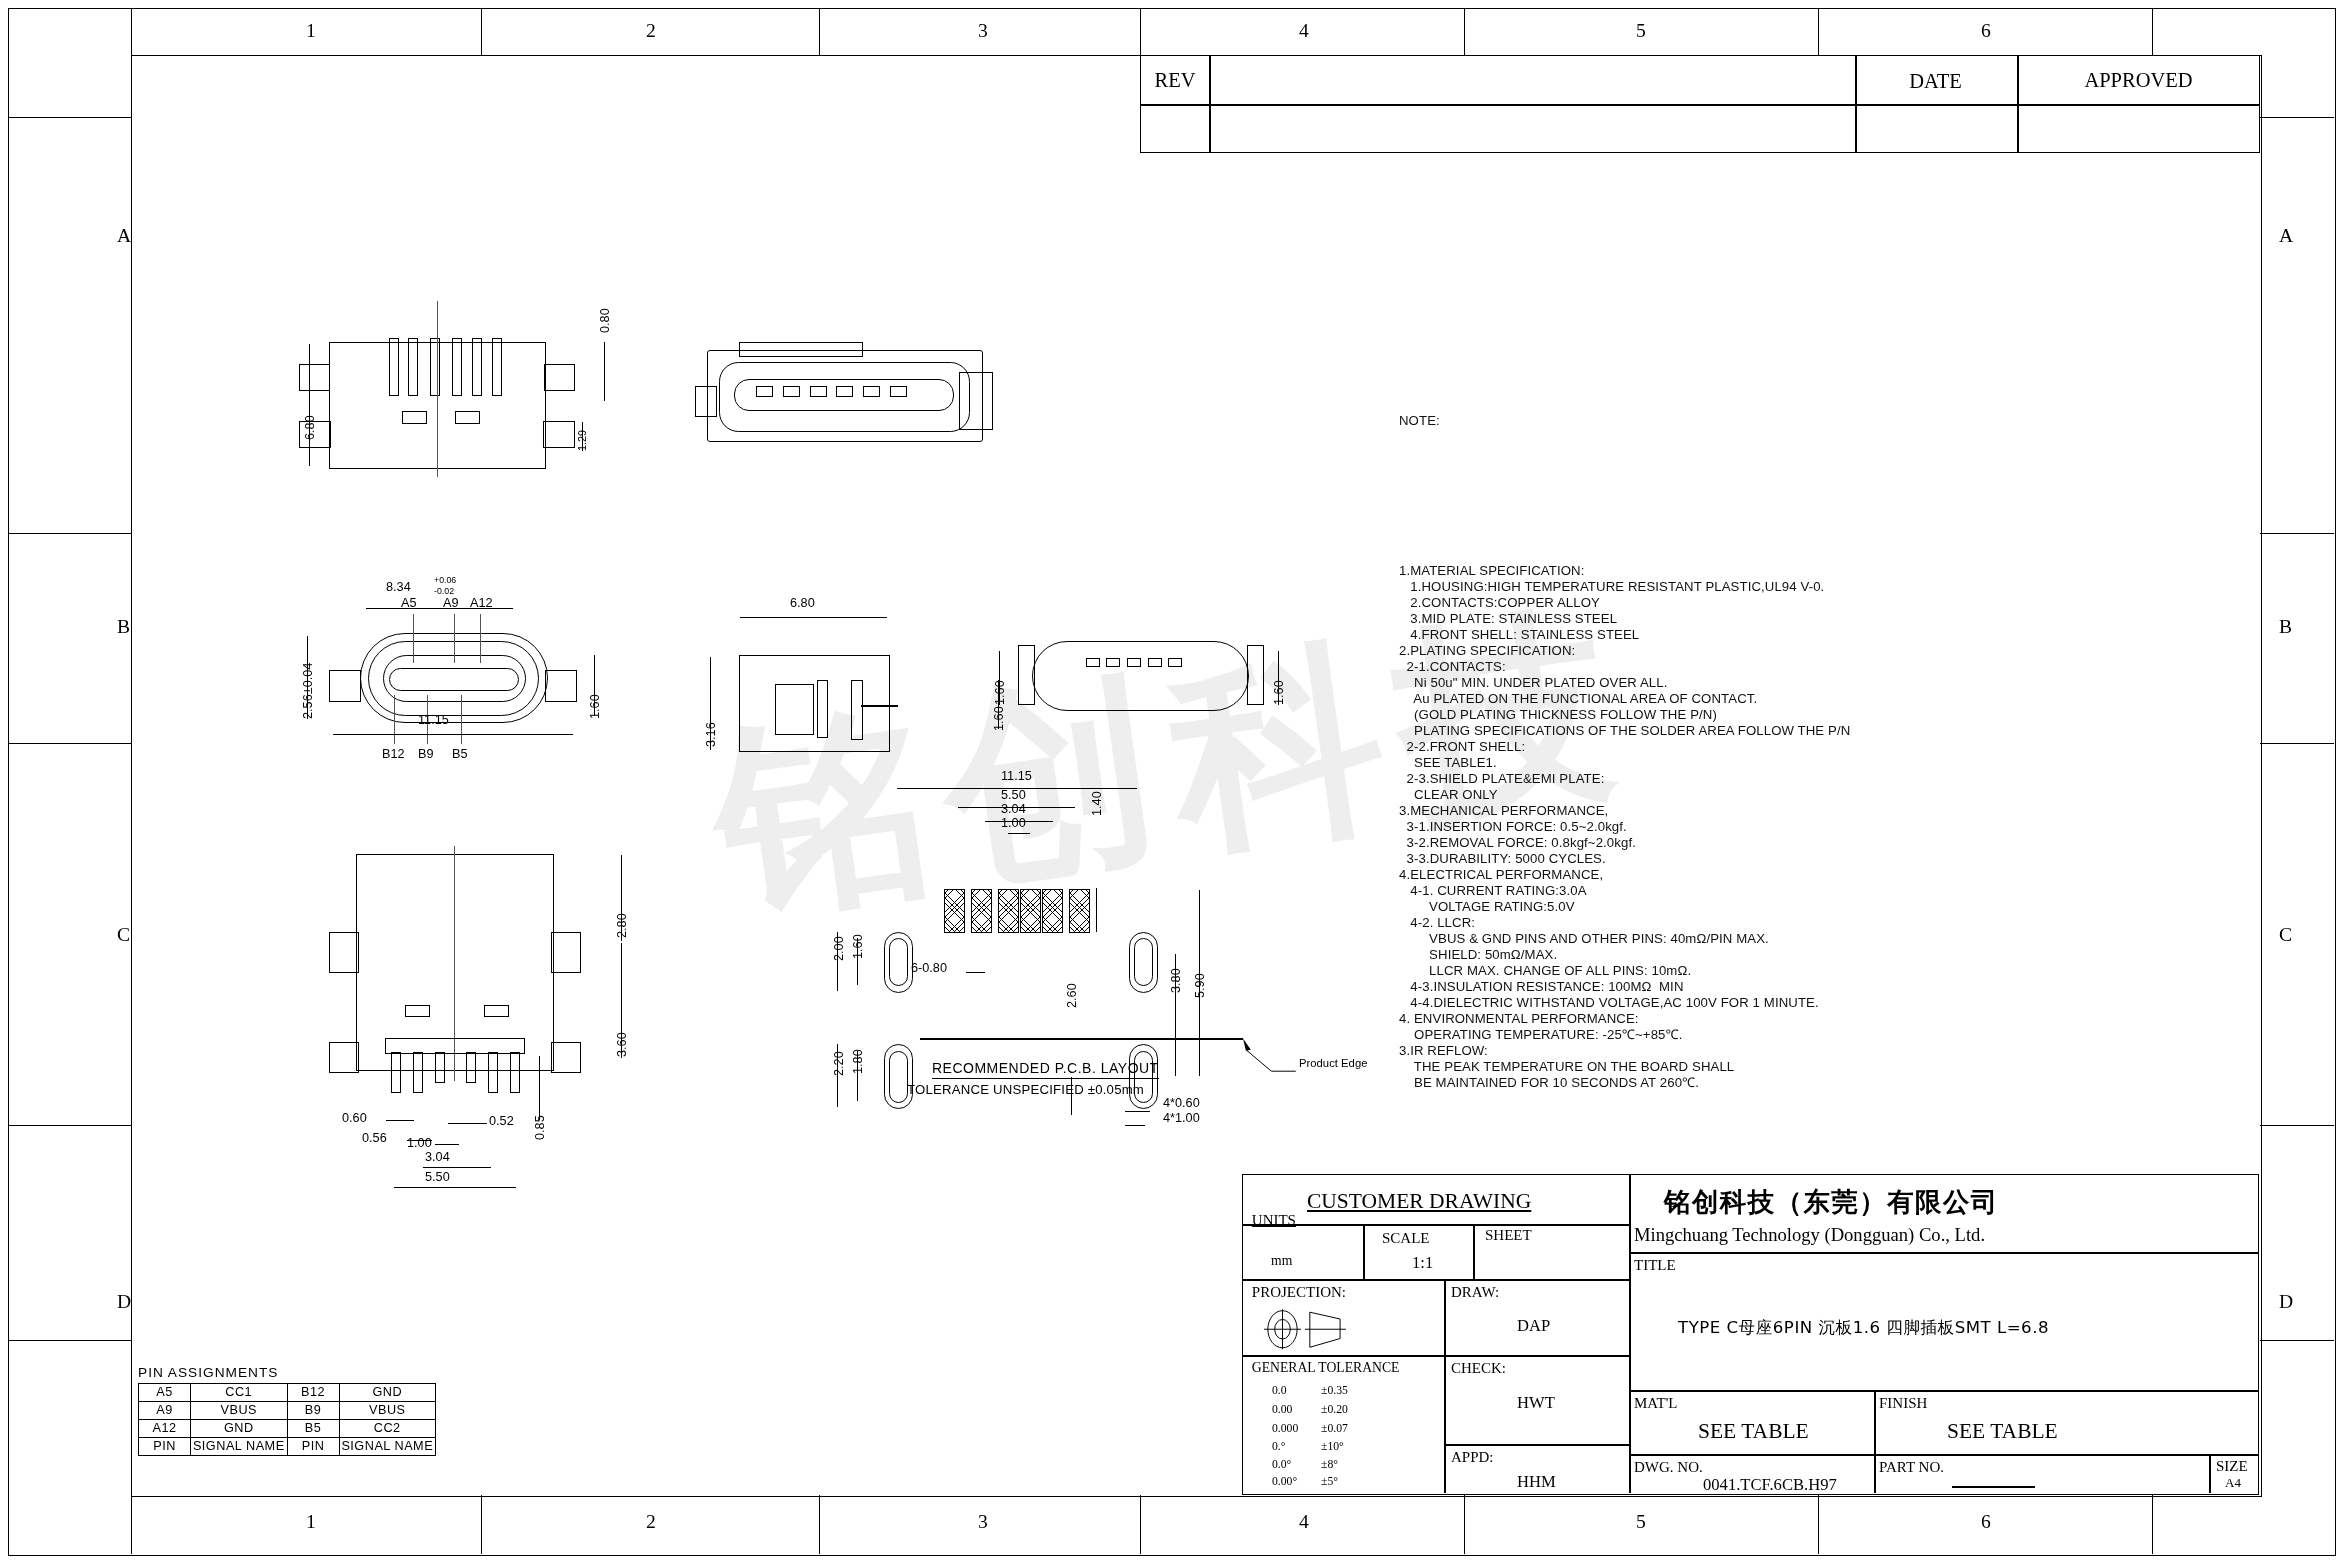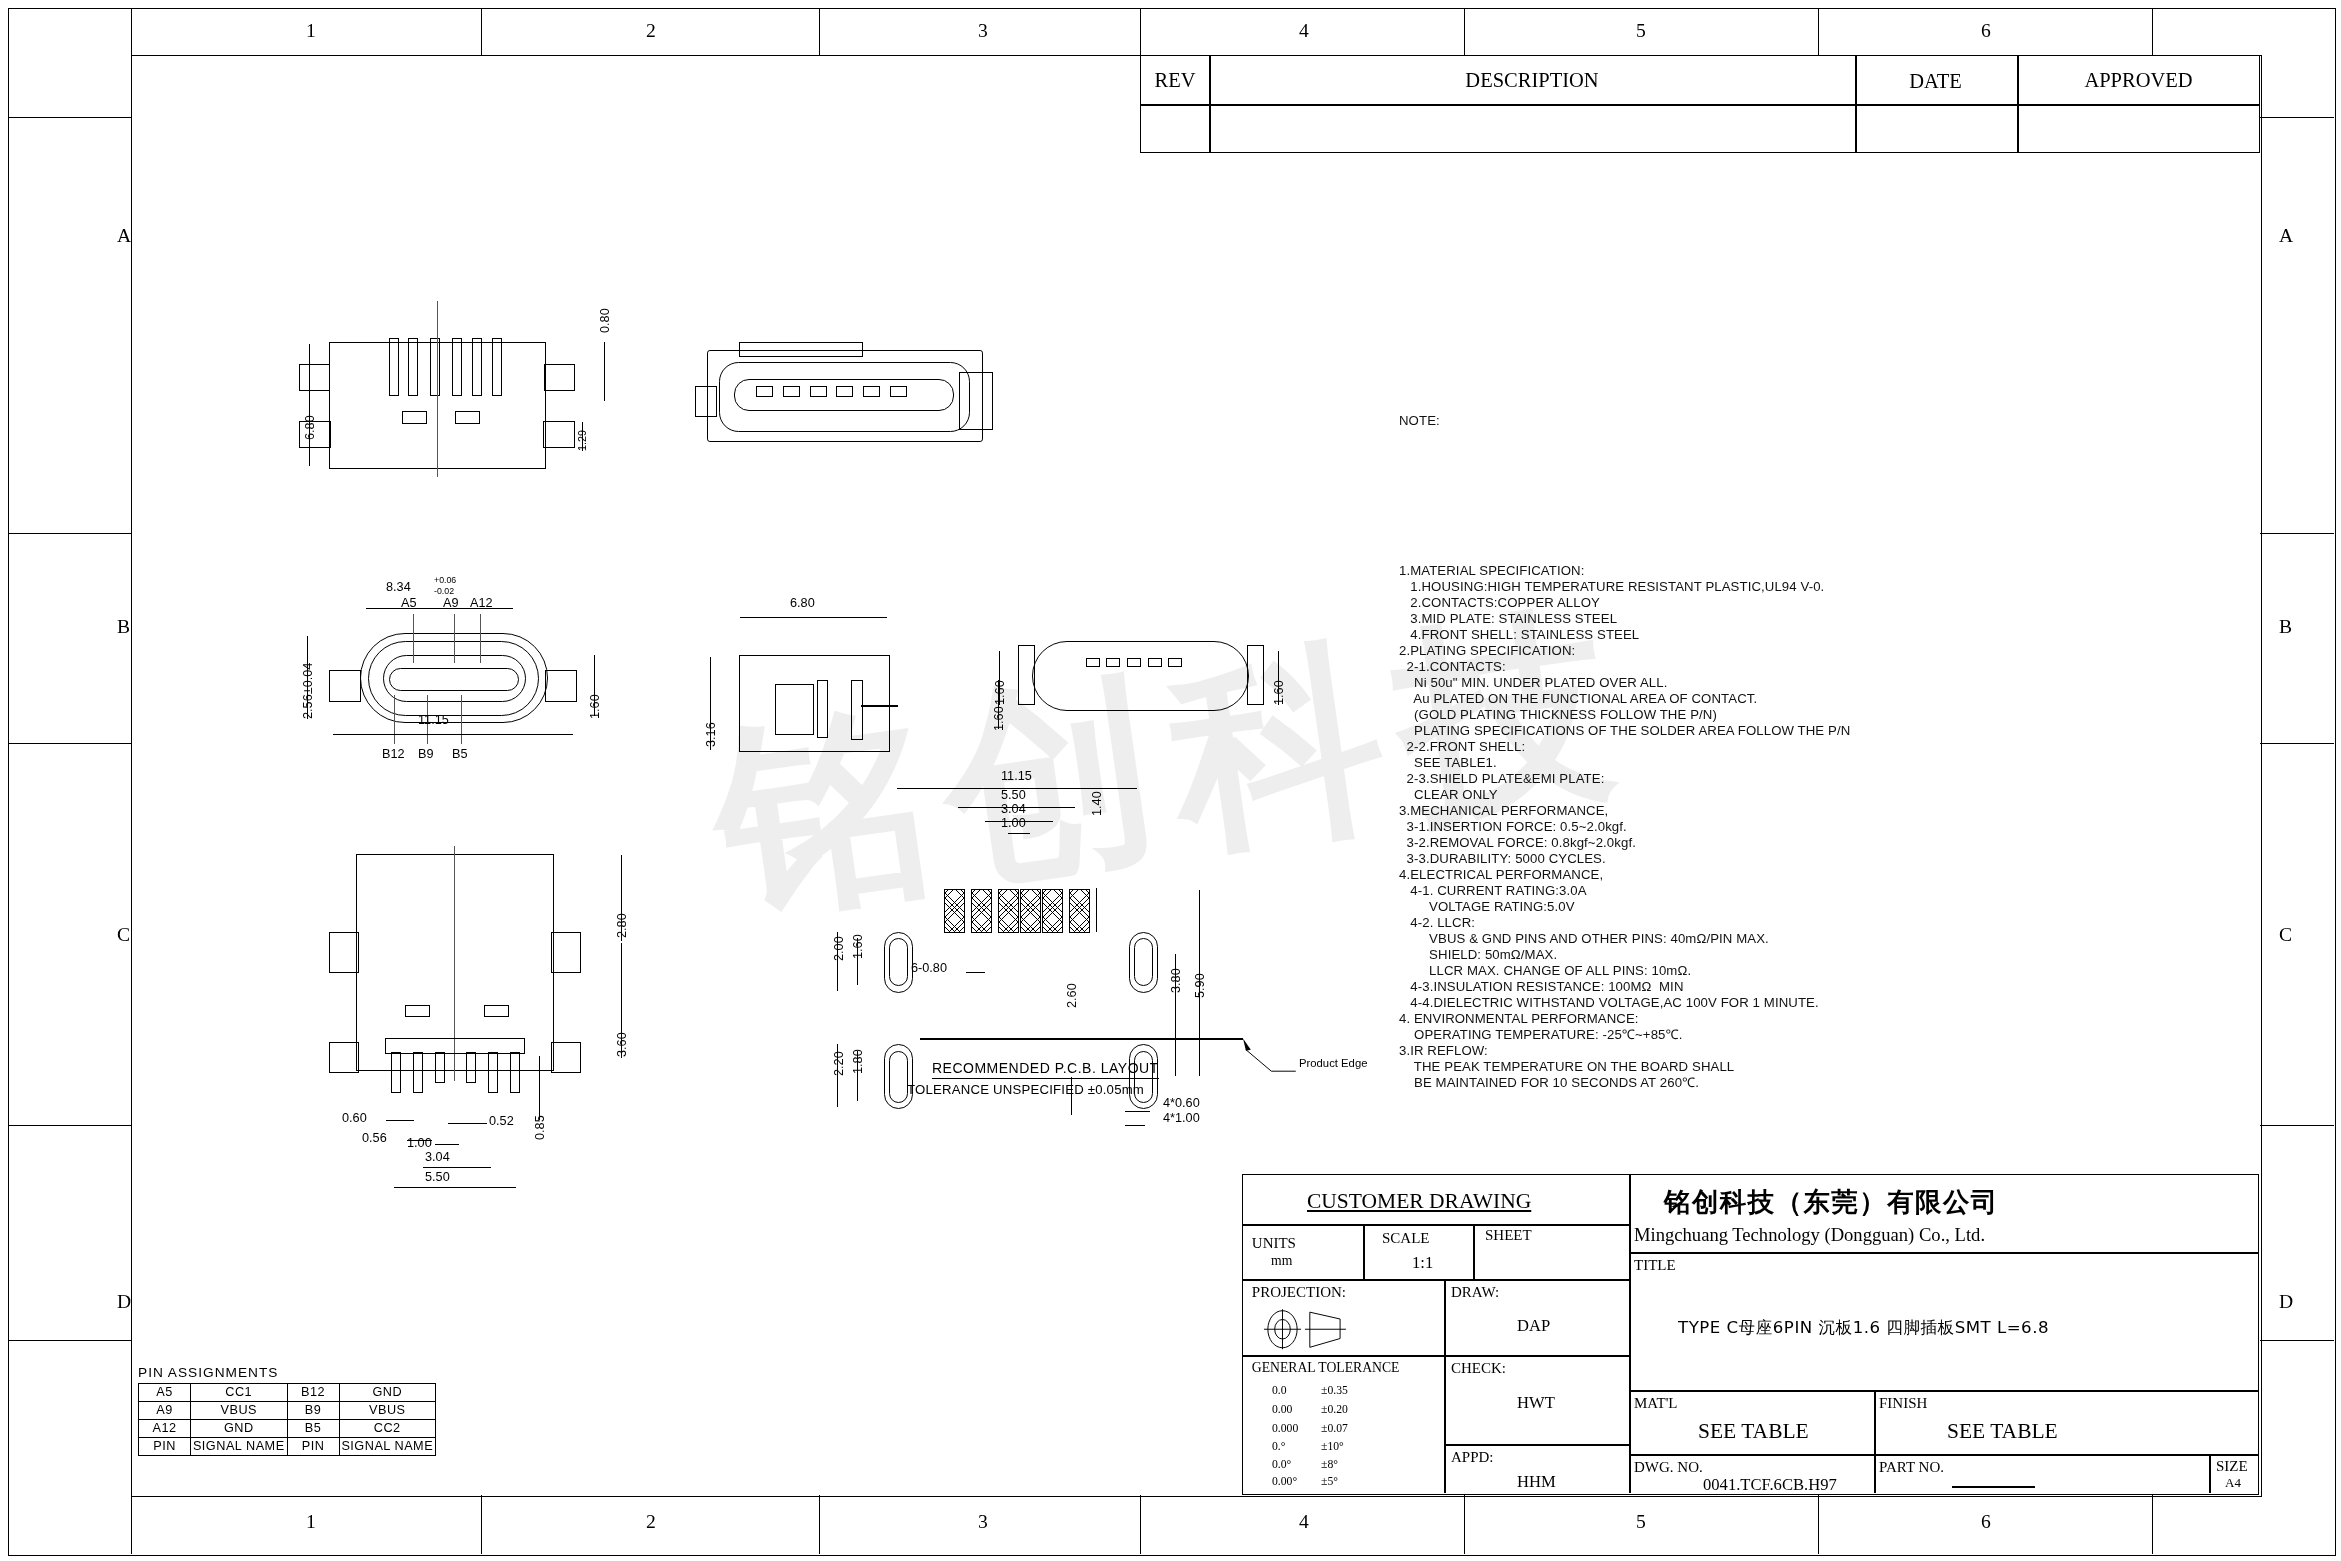--- a/index.html
+++ b/index.html
@@ -149,21 +149,20 @@
 
   <div id="watermark">铭创科技</div>
 
 
   <div id="rev-table">
     <div class="vsep" style="left:68px;"></div>
     <div class="vsep" style="left:714px;"></div>
     <div class="vsep" style="left:876px;"></div>
     <div class="hsep" style="top:48px;"></div>
     <div class="cell" style="left:0;top:0;width:68px;height:48px;">REV</div>
-    <div class="cell" style="left:68px;top:0;width:646px;height:48px;">DESCRIPTION</div>
     <div class="cell" style="left:714px;top:1px;width:161px;height:48px;">DATE</div>
     <div class="cell" style="left:876px;top:0;width:243px;height:48px;">APPROVED</div>
     <div class="cell" style="left:0;top:48px;width:68px;height:48px;"></div>
     <div class="cell" style="left:68px;top:48px;width:646px;height:48px;"></div>
     <div class="cell" style="left:714px;top:48px;width:161px;height:48px;"></div>
     <div class="cell" style="left:876px;top:48px;width:243px;height:48px;"></div>
   </div>
 
   <div>
 
@@ -474,21 +473,21 @@
     <div class="vl" style="left:201px;top:104px;height:214px;"></div>
     <div class="hl" style="left:201px;top:269px;width:186px;"></div>
 
     <div class="hl" style="left:386px;top:77px;width:630px;"></div>
     <div class="hl" style="left:386px;top:215px;width:630px;"></div>
     <div class="hl" style="left:386px;top:279px;width:630px;"></div>
     <div class="vl" style="left:631px;top:215px;height:103px;"></div>
     <div class="vl" style="left:966px;top:279px;height:39px;"></div>
 
     <div class="tb-big ul" style="left:64px;top:13.7px;">CUSTOMER DRAWING</div>
-    <div class="tb-lbl" style="left:8.8px;top:60px;">UNITS</div>
+    <div class="tb-lbl" style="left:8.8px;top:37px;text-decoration:underline;">UNITS</div>
     <div class="tb-val" style="left:28px;top:78px;font-size:13.7px;">mm</div>
     <div class="tb-lbl" style="left:139px;top:55px;">SCALE</div>
     <div class="tb-val" style="left:169px;top:78px;">1:1</div>
     <div class="tb-lbl" style="left:242px;top:52px;">SHEET</div>
     <div class="tb-val" style="left:274px;top:78px;"></div>
 
     <div class="tb-lbl" style="left:8.8px;top:109px;">PROJECTION:</div>
 
     <svg class="abs" style="left:18.6px;top:133px;width:122px;height:42px;" viewBox="0 0 250 85" width="122" height="42">
       <ellipse cx="42" cy="43" rx="30" ry="38" fill="none" stroke="#000" stroke-width="2"></ellipse>

